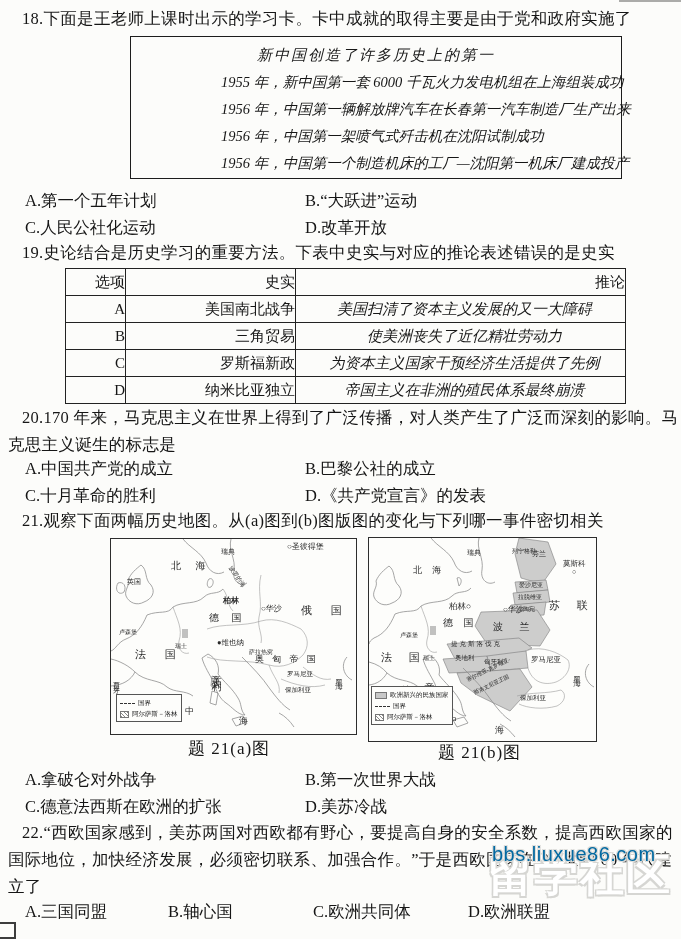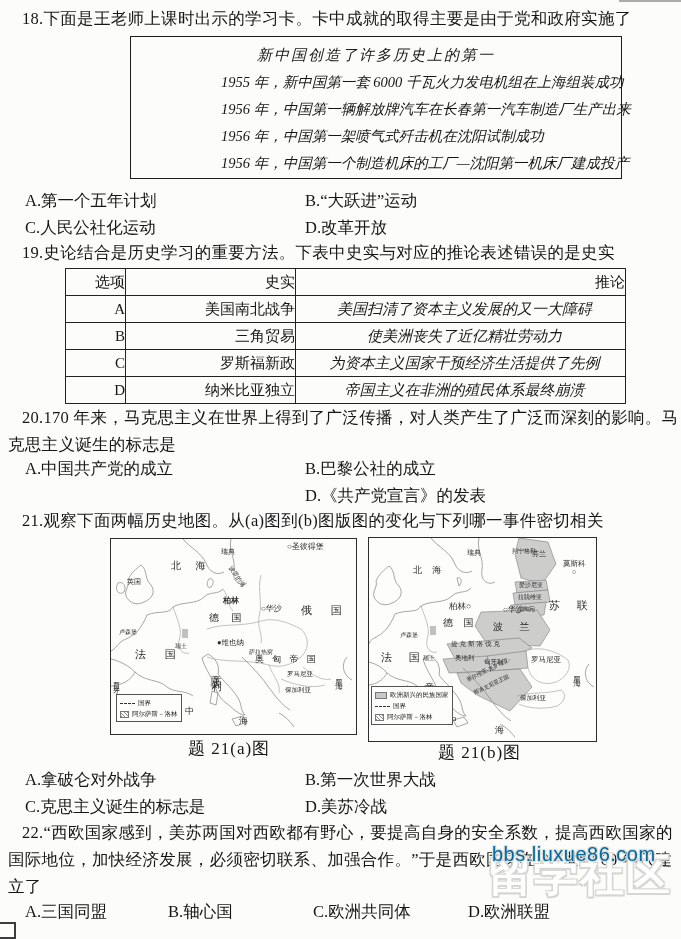--- a/index.html
+++ b/index.html
@@ -100,20 +100,21 @@
       <td>纳米比亚独立</td>
       <td class="tl">帝国主义在非洲的殖民体系最终崩溃</td>
     </tr>
   </tbody>
     </table>
 
   <div class="stem" style="left:22px;top:407px;">20.170 年来，马克思主义在世界上得到了广泛传播，对人类产生了广泛而深刻的影响。马</div>
   <div class="stem" style="left:8px;top:434px;">克思主义诞生的标志是</div>
   <span class="opt" style="left:305px;top:458px;">B.巴黎公社的成立</span>
   <span class="opt" style="left:25px;top:458px;">A.中国共产党的成立</span>
+  <span class="opt" style="left:25px;top:485px;">C.十月革命的胜利</span>
   <span class="opt" style="left:305px;top:485px;">D.《共产党宣言》的发表</span>
 
   <div class="stem" style="left:22px;top:510px;">21.观察下面两幅历史地图。从(a)图到(b)图版图的变化与下列哪一事件密切相关</div>
 
   <div class="map-box map-a">
     <svg width="244" height="194" viewBox="0 0 244 194">
       <g fill="none" stroke="#8f8f8f" stroke-width="0.8">
         <path d="M30,26 C37,31 33,40 40,46 C45,53 41,60 33,63 C26,67 18,64 15,57 C13,51 19,47 17,41 C20,34 25,30 30,26 Z"></path>
         <path d="M7,44 C12,42 16,47 13,53 C8,57 3,51 7,44 Z"></path>
         <path d="M72,0 C79,9 90,13 95,24 C98,33 106,37 113,33"></path>
@@ -241,21 +242,21 @@
     <div class="legend" style="left:2px;top:148px;">
       <div><span class="sym sym-shade"></span><span>欧洲新兴的民族国家</span></div>
       <div><span class="sym sym-line"></span><span>国界</span></div>
       <div><span class="sym sym-hatch"></span><span>阿尔萨斯－洛林</span></div>
     </div>
   </div>
   <div class="caption" style="left:438px;top:741px;">题 21(b)图</div>
 
   <span class="opt" style="left:25px;top:769px;">A.拿破仑对外战争</span>
   <span class="opt" style="left:305px;top:769px;">B.第一次世界大战</span>
-  <span class="opt" style="left:25px;top:796px;">C.克思主义诞生的标志是</span>
+  <span class="opt" style="left:25px;top:796px;">C.德意法西斯在欧洲的扩张</span>
   <span class="opt" style="left:305px;top:796px;">D.美苏冷战</span>
 
   <div class="stem" style="left:22px;top:822px;">22.“西欧国家感到，美苏两国对西欧都有野心，要提高自身的安全系数，提高西欧国家的</div>
   <div class="stem" style="left:8px;top:849px;">国际地位，加快经济发展，必须密切联系、加强合作。”于是西欧国家在 20 世纪 60 年代建</div>
   <div class="stem" style="left:8px;top:876px;">立了</div>
   <span class="opt" style="left:25px;top:901px;">A.三国同盟</span>
   <span class="opt" style="left:168px;top:901px;">B.轴心国</span>
   <span class="opt" style="left:313px;top:901px;">C.欧洲共同体</span>
   <span class="opt" style="left:468px;top:901px;">D.欧洲联盟</span>
 

